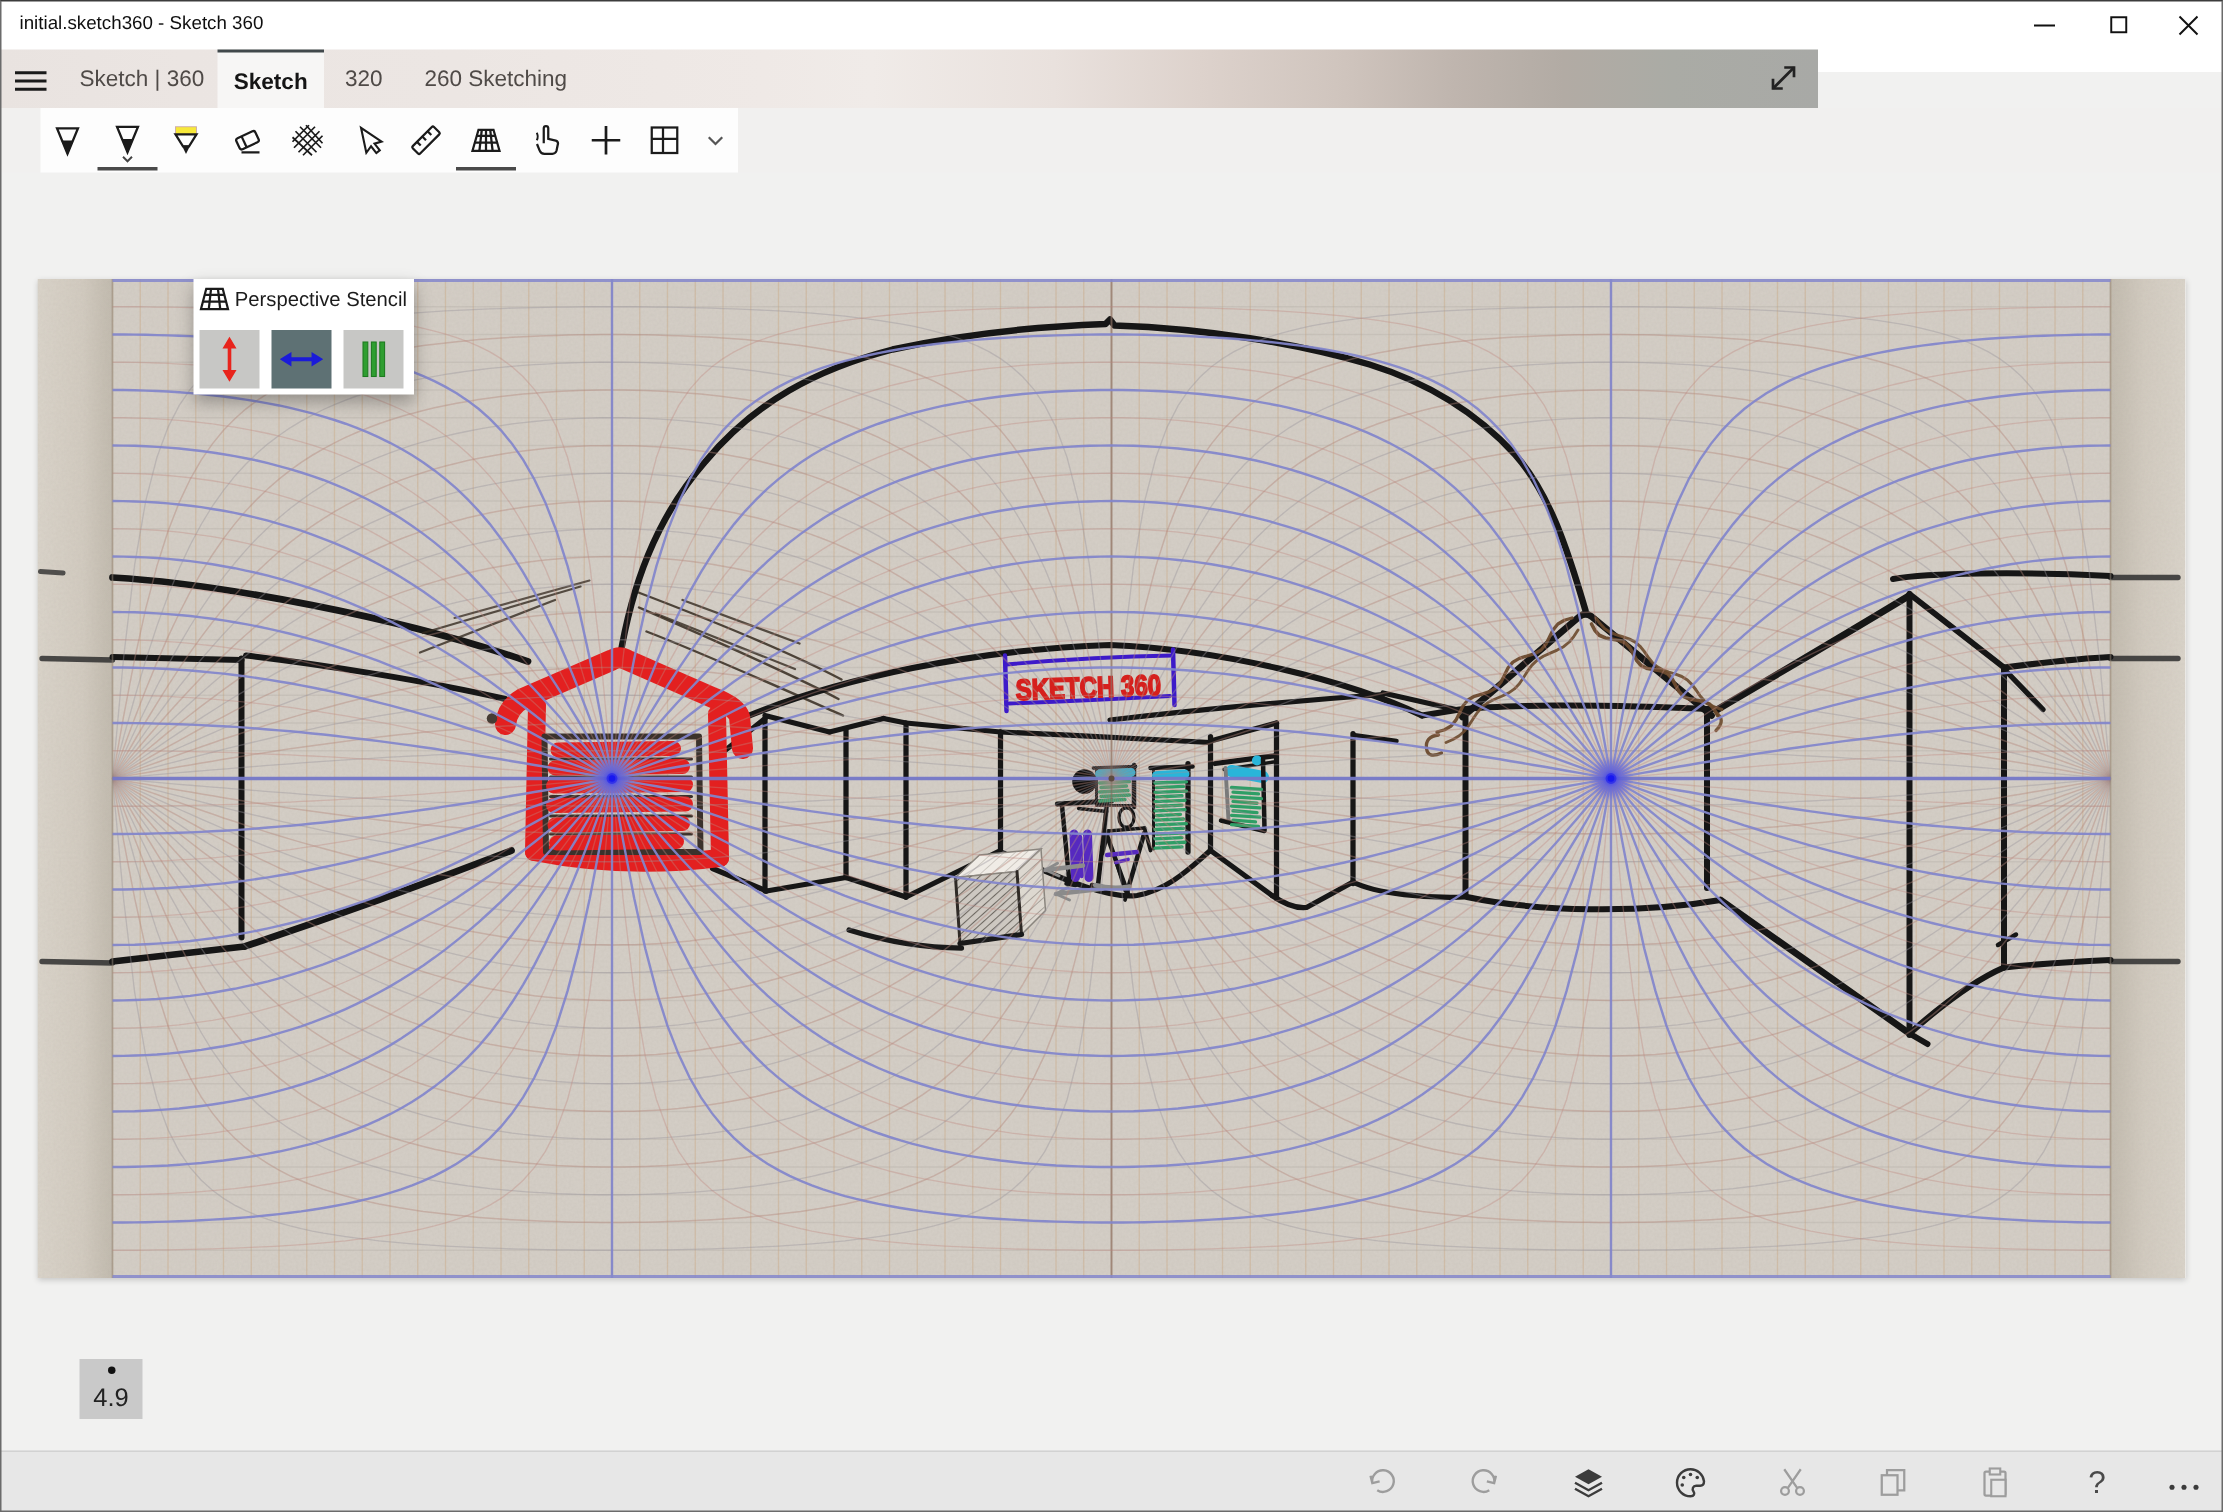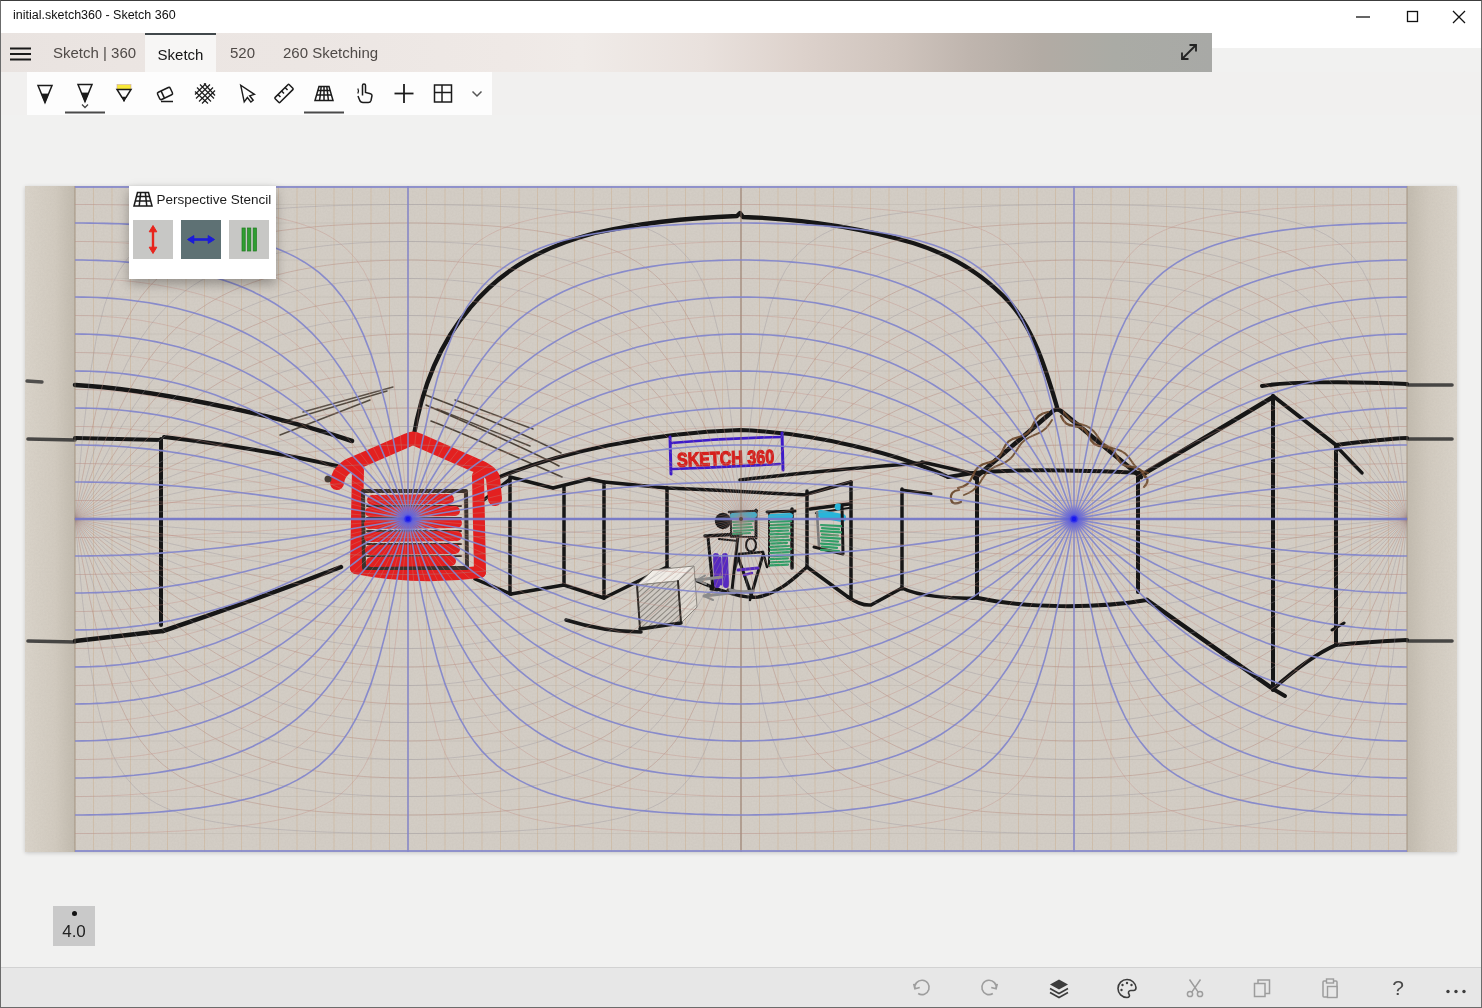--- a/index.html
+++ b/index.html
@@ -4,28 +4,28 @@
 body{width:1482px;height:1008px;overflow:hidden;font-family:"Liberation Sans",sans-serif;background:#f1f1f0;position:relative}
 #frame{position:absolute;inset:0;border:1px solid #6b6b6b;border-top:1px solid #3c3c3c;pointer-events:none;z-index:99}
 #titlebar{position:absolute;left:0;top:0;width:1482px;height:48px;background:#fff}
 #titlebar .t{position:absolute;left:13px;top:8px;font-size:12.5px;color:#0f0f0f}
 #wbtn{position:absolute;right:0;top:0;height:33px}
 #tabbar{position:absolute;left:0;top:33px;width:1212px;height:39px;
 background:linear-gradient(90deg,#e9e3e0 0%,#ebe5e2 10%,#ece6e3 25%,#efe9e6 42%,#f0ebe8 48%,#e9e1dd 58%,#ddd2cc 66%,#cfc4bd 74%,#bfb5ae 80%,#b2aba4 86%,#aaaba5 92%,#a8a9a6 100%)}
 #hamb{position:absolute;left:10px;top:14px}
 .tab{position:absolute;top:0;height:39px;line-height:39px;font-size:15px;color:#4f4a47}
 #tab1{left:53px}
-#tabactive{left:145px;width:71px;background:#f7f6f5;border-top:2.5px solid #41484b;text-align:center;color:#151515;font-weight:normal}
+#tabactive{left:145px;width:71px;background:#f7f6f5;border-top:2.5px solid #41484b;text-align:center;color:#151515;font-weight:bold}
 #tab3{left:230px}
 #tab4{left:283px}
 #expand{position:absolute;right:10px;top:6px}
 #toolbar{position:absolute;left:0;top:72px;width:1482px;height:43px;background:#f1f0ef}
 #toolwhite{position:absolute;left:27px;top:0;width:465px;height:43px;background:#fdfdfd}
 #canvaswrap{position:absolute;left:25px;top:186px;width:1432px;height:666px;box-shadow:0 1px 4px rgba(0,0,0,0.18)}
-#popup{position:absolute;left:129px;top:186px;width:147px;height:93px;background:#fff;box-shadow:0 5px 11px rgba(0,0,0,0.3);z-index:10}
+#popup{position:absolute;left:129px;top:186px;width:147px;height:77px;background:#fff;box-shadow:0 5px 11px rgba(0,0,0,0.3);z-index:10}
 #zoombox{position:absolute;left:53px;top:906px;width:42px;height:40px;background:#c9c9c9;text-align:center}
 #zoombox .dot{position:absolute;left:19px;top:5px;width:5px;height:5px;border-radius:50%;background:#111}
 #zoombox .num{position:absolute;left:0;width:42px;top:16px;font-size:17px;color:#222}
 #bottombar{position:absolute;left:0;top:967px;width:1482px;height:41px;background:#e7e7e7;border-top:1px solid #d2d2d2}
 </style></head><body>
 <div id="titlebar">
     <div class="t">initial.sketch360 - Sketch 360</div>
 <svg id="wbtn" width="140" height="33" style="right:6px">
 <line x1="20" y1="17" x2="34" y2="17" stroke="#111" stroke-width="1.3"></line>
 <rect x="71.5" y="11.5" width="10" height="10" stroke="#111" fill="none" stroke-width="1.3"></rect>
@@ -33,21 +33,21 @@
 </svg>
   </div>
 <div id="tabbar">
 <svg id="hamb" width="22" height="14">
 <line x1="0" y1="1.5" x2="21" y2="1.5" stroke="#1a1a1a" stroke-width="2"></line>
 <line x1="0" y1="7" x2="21" y2="7" stroke="#1a1a1a" stroke-width="2"></line>
 <line x1="0" y1="12.5" x2="21" y2="12.5" stroke="#1a1a1a" stroke-width="2"></line>
 </svg>
 <div class="tab" id="tab1">Sketch | 360</div>
 <div class="tab" id="tabactive">Sketch</div>
-<div class="tab" id="tab3">520</div>
+<div class="tab" id="tab3">320</div>
 <div class="tab" id="tab4">260 Sketching</div>
 <svg id="expand" width="26" height="26">
 <line x1="6" y1="20" x2="20" y2="6" stroke="#222" stroke-width="1.8"></line>
 <path d="M13.5 6 L20 6 L20 12.5" fill="none" stroke="#222" stroke-width="1.8"></path>
 <path d="M6 13.5 L6 20 L12.5 20" fill="none" stroke="#222" stroke-width="1.8"></path>
 </svg>
 </div>
 <div id="toolbar">
     <div id="toolwhite"><svg width="465" height="43" viewBox="0 0 465 43">
         <g transform="translate(18,21.5)">
@@ -548,21 +548,21 @@
 </g>
 <g fill="#2f9e31" stroke="#1d7a1f" stroke-width="0.7">
 <rect x="113" y="42" width="3.2" height="23"></rect>
 <rect x="118.6" y="42" width="3.2" height="23"></rect>
 <rect x="124.2" y="42" width="3.2" height="23"></rect>
 </g>
 </svg>
 </div>
 <div id="zoombox">
     <div class="dot"></div>
-    <div class="num">4.0</div>
+    <div class="num">4.9</div>
   </div>
 <div id="bottombar"><svg width="1482" height="41" viewBox="0 0 1482 41">
       <g transform="translate(920,20.5)">
         <path d="M-5 -6 L-5 -1 L0 -1 M-5 -1 A7.2 7.2 0 1 1 -3 4.4" stroke="#9d9d9d" fill="none" stroke-width="1.6" transform="rotate(-14)"></path>
       </g>
       <g transform="translate(991,20.5)">
         <path d="M5 -6 L5 -1 L0 -1 M5 -1 A7.2 7.2 0 1 0 3 4.4" stroke="#9d9d9d" fill="none" stroke-width="1.6" transform="rotate(14)"></path>
       </g>
       <g transform="translate(1059,20.5)">
         <path d="M0 -9 L9 -4 L0 1 L-9 -4 Z" fill="#3c3c3c"></path>

